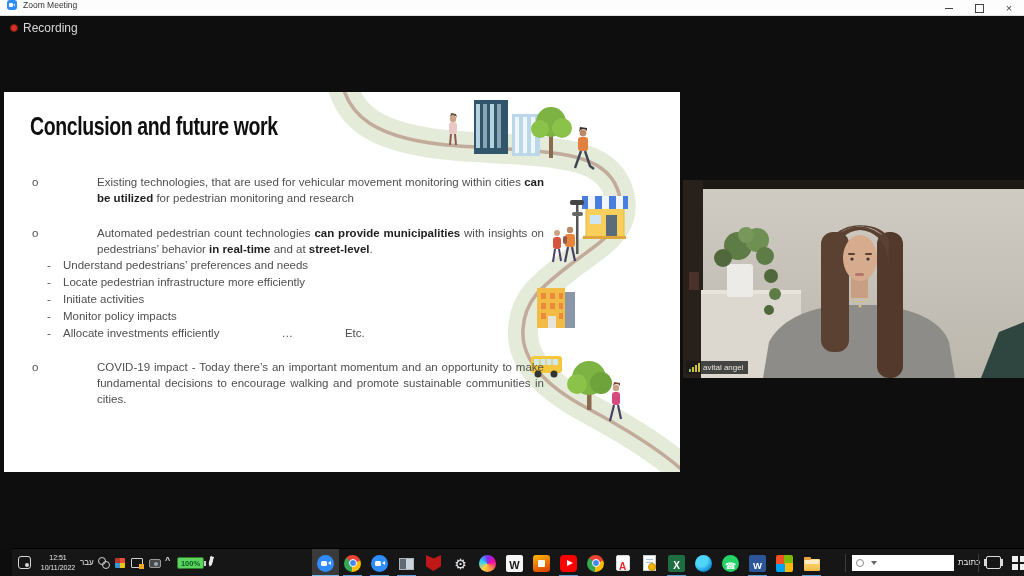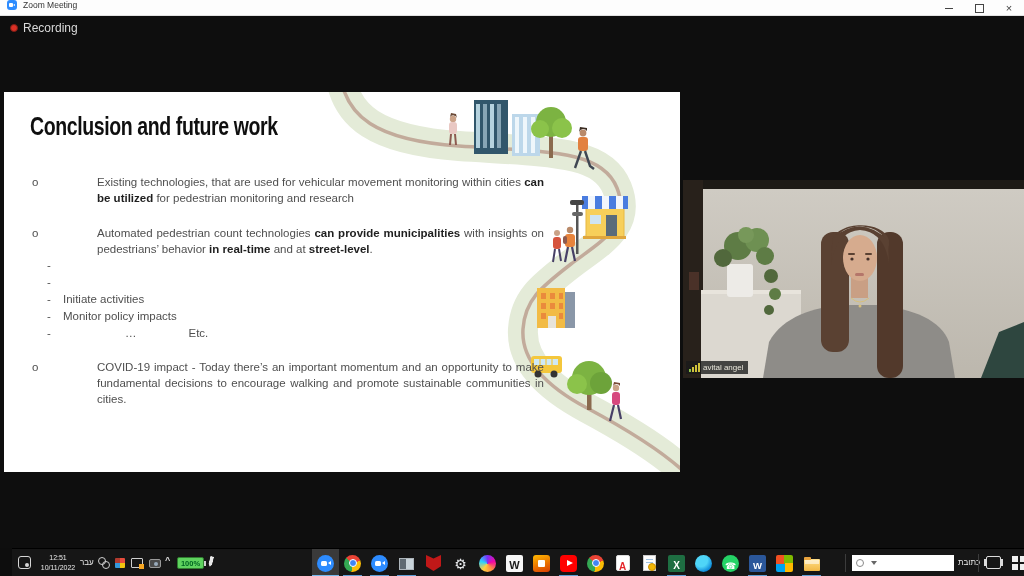--- a/index.html
+++ b/index.html
@@ -256,34 +256,37 @@
           <div class="bullet gap-after">
             <span class="marker">o</span>
             <span class="bt"><span>Existing technologies, that are used for vehicular movement monitoring within cities </span><span class="bold">can be utilized</span><span> for pedestrian monitoring and research</span></span>
           </div>
           <div class="bullet ">
             <span class="marker">o</span>
             <span class="bt"><span>Automated pedestrian count technologies </span><span class="bold">can provide municipalities</span><span> with insights on pedestrians’ behavior </span><span class="bold">in real-time</span><span> and at </span><span class="bold">street-level</span><span>.</span></span>
           </div>
           <div class="sub">
             <span class="dash">-</span>
+            <span>Understand pedestrians’ preferences and needs</span>
           </div>
           <div class="sub">
             <span class="dash">-</span>
+            <span>Locate pedestrian infrastructure more efficiently</span>
           </div>
           <div class="sub">
             <span class="dash">-</span>
             <span>Initiate activities</span>
           </div>
           <div class="sub">
             <span class="dash">-</span>
             <span>Monitor policy impacts</span>
           </div>
           <div class="sub">
             <span class="dash">-</span>
+            <span>Allocate investments efficiently</span>
             <span class="dots">…</span>
             <span class="etc">Etc.</span>
           </div>
           <div class="bullet gap-before">
             <span class="marker">o</span>
             <span class="bt"><span>COVID-19 impact - Today there’s an important momentum and an opportunity to make fundamental decisions to encourage walking and promote sustainable communities in cities.</span></span>
           </div>
         </div>
     </div>
 

